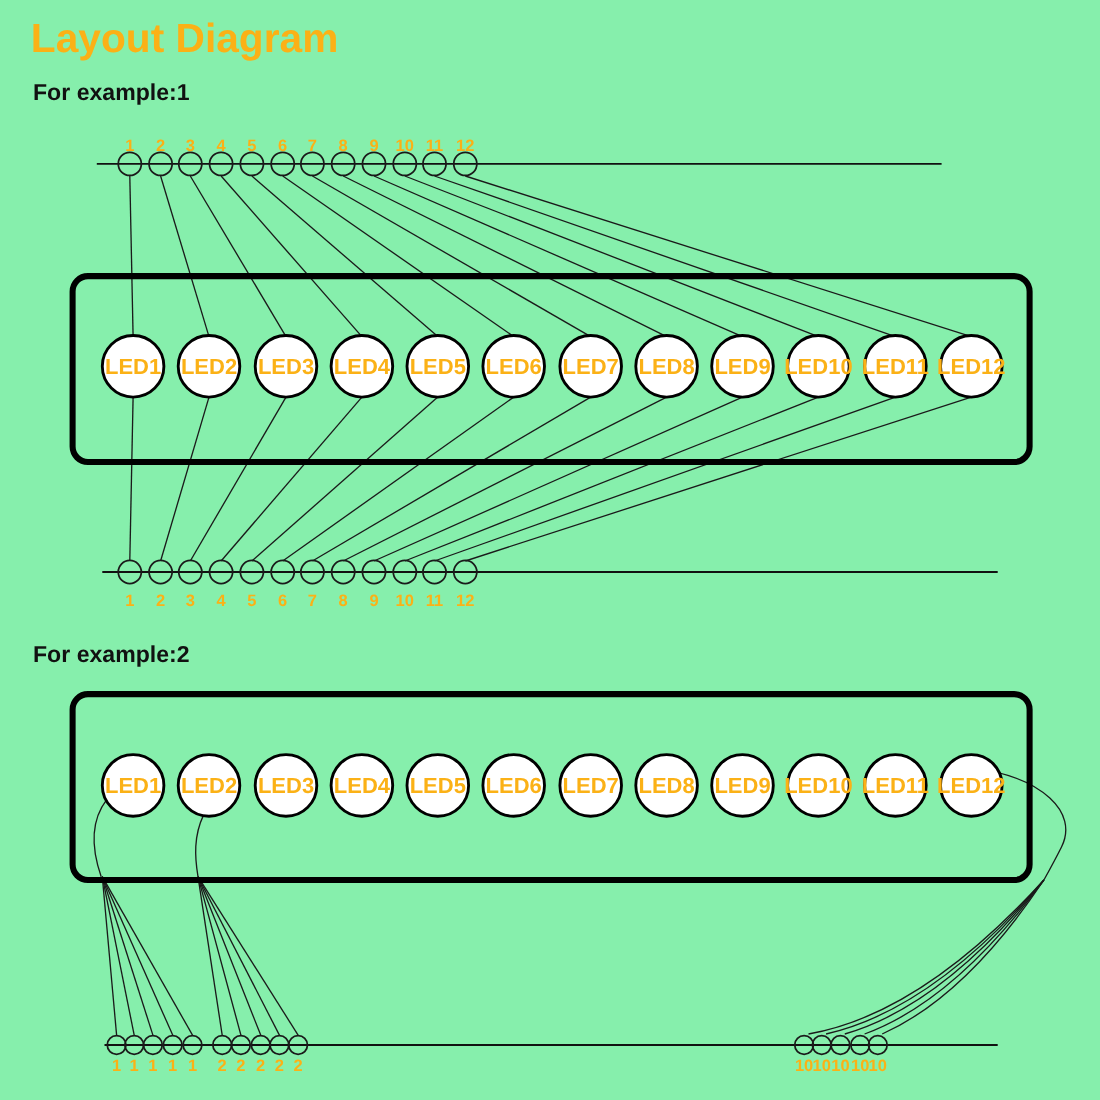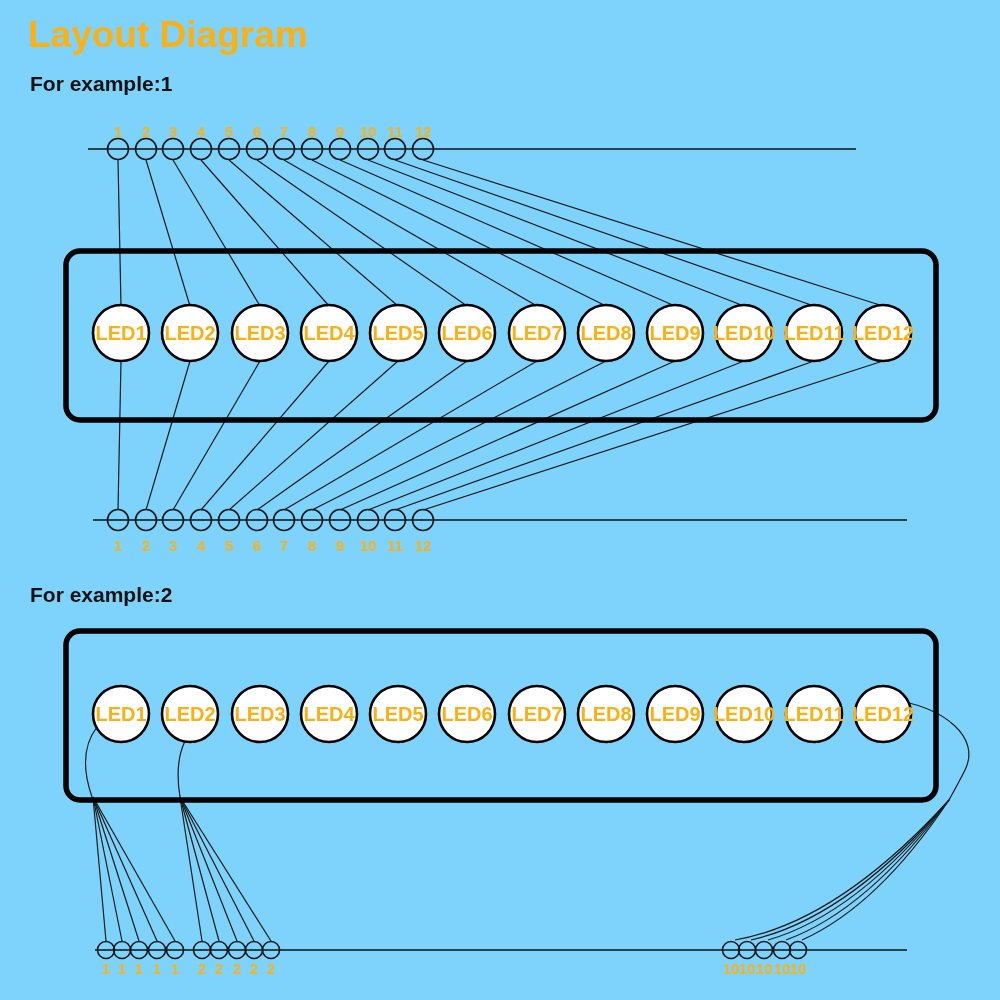--- a/index.html
+++ b/index.html
@@ -1,16 +1,16 @@
 <!DOCTYPE html>
 <html><head>
 <meta charset="utf-8">
 <style>
   html,body{margin:0;padding:0;background:#ffffff;}
-  .stage{position:relative;width:1000px;height:1000px;background:#7dd3fc;overflow:hidden;
+  .stage{position:relative;width:1000px;height:1000px;background:#86efac;overflow:hidden;
          font-family:"Liberation Sans", sans-serif;}
   svg text{font-family:"Liberation Sans", sans-serif;font-weight:bold;}
   .title{font-size:37px;}
   .h2{font-size:21px;fill:#111111;}
   .num{font-size:15px;text-anchor:middle;}
   .led-lbl{font-size:20px;text-anchor:middle;}
   .wire{stroke:#1a1a1a;stroke-width:1.2;fill:none;}
   .bus{stroke:#111111;stroke-width:1.6;fill:none;}
   .pin{stroke:#1a1a1a;stroke-width:1.6;fill:none;}
   .ledc{stroke:#000000;stroke-width:2.6;fill:#ffffff;}

